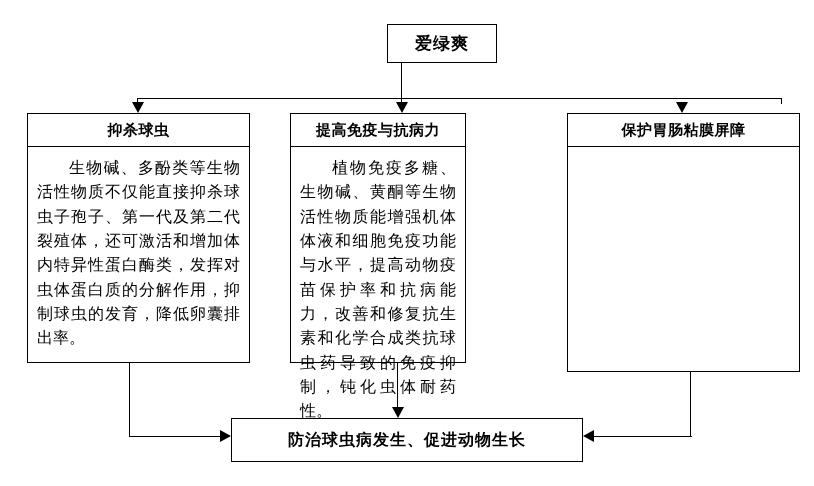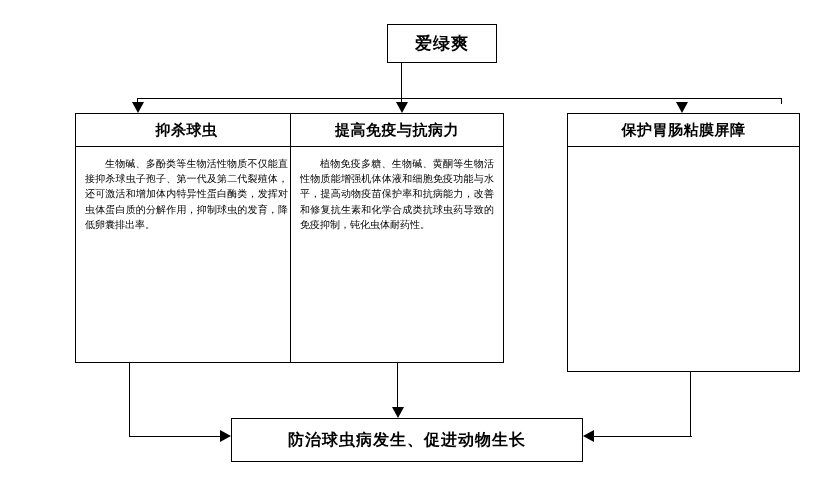--- a/index.html
+++ b/index.html
@@ -57,30 +57,30 @@
     letter-spacing: 0.5px;
     color: #000;
     line-height: 1;
   }
   .pillar .body {
     padding: 9px 9px 6px 9px;
     box-sizing: border-box;
   }
   .pillar .body-text {
     display: block;
-    font-size: 10px;
+    font-size: 16px;
     line-height: 1.52;
     color: #000;
     text-align: justify;
     text-justify: inter-ideograph;
     text-indent: 2em;
     letter-spacing: 0px;
   }
-  #pillar-1 { left: 27px;  width: 223px; height: 250px; margin-left: 48px; }
-  #pillar-2 { left: 290px; width: 214px; height: 250px; }
+  #pillar-1 { left: 27px;  width: 223px; height: 250px; }
+  #pillar-2 { left: 290px; width: 176px; height: 250px; }
   #pillar-3 { left: 567px; width: 233px; height: 259px; }
   #pillar-3 .body-text { font-size: 13.2px; }
 
   
   #outcome-box {
     left: 231px;
     top: 418px;
     width: 352px;
     height: 44px;
     display: flex;

